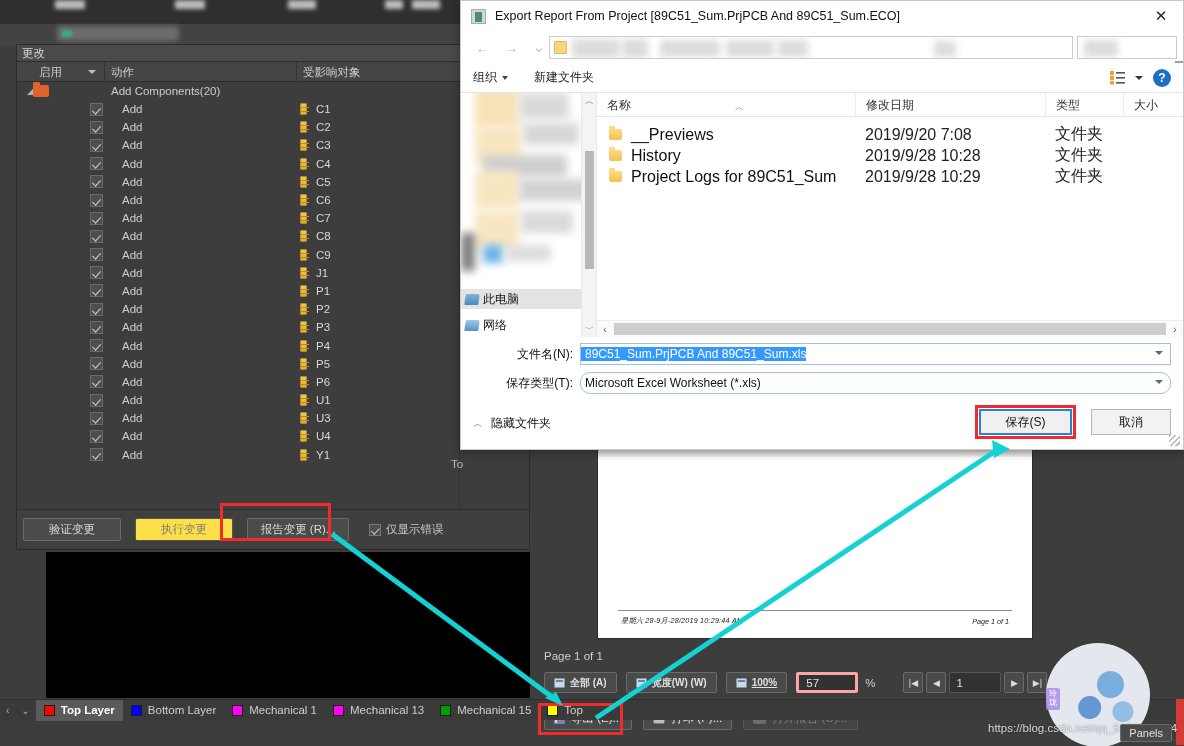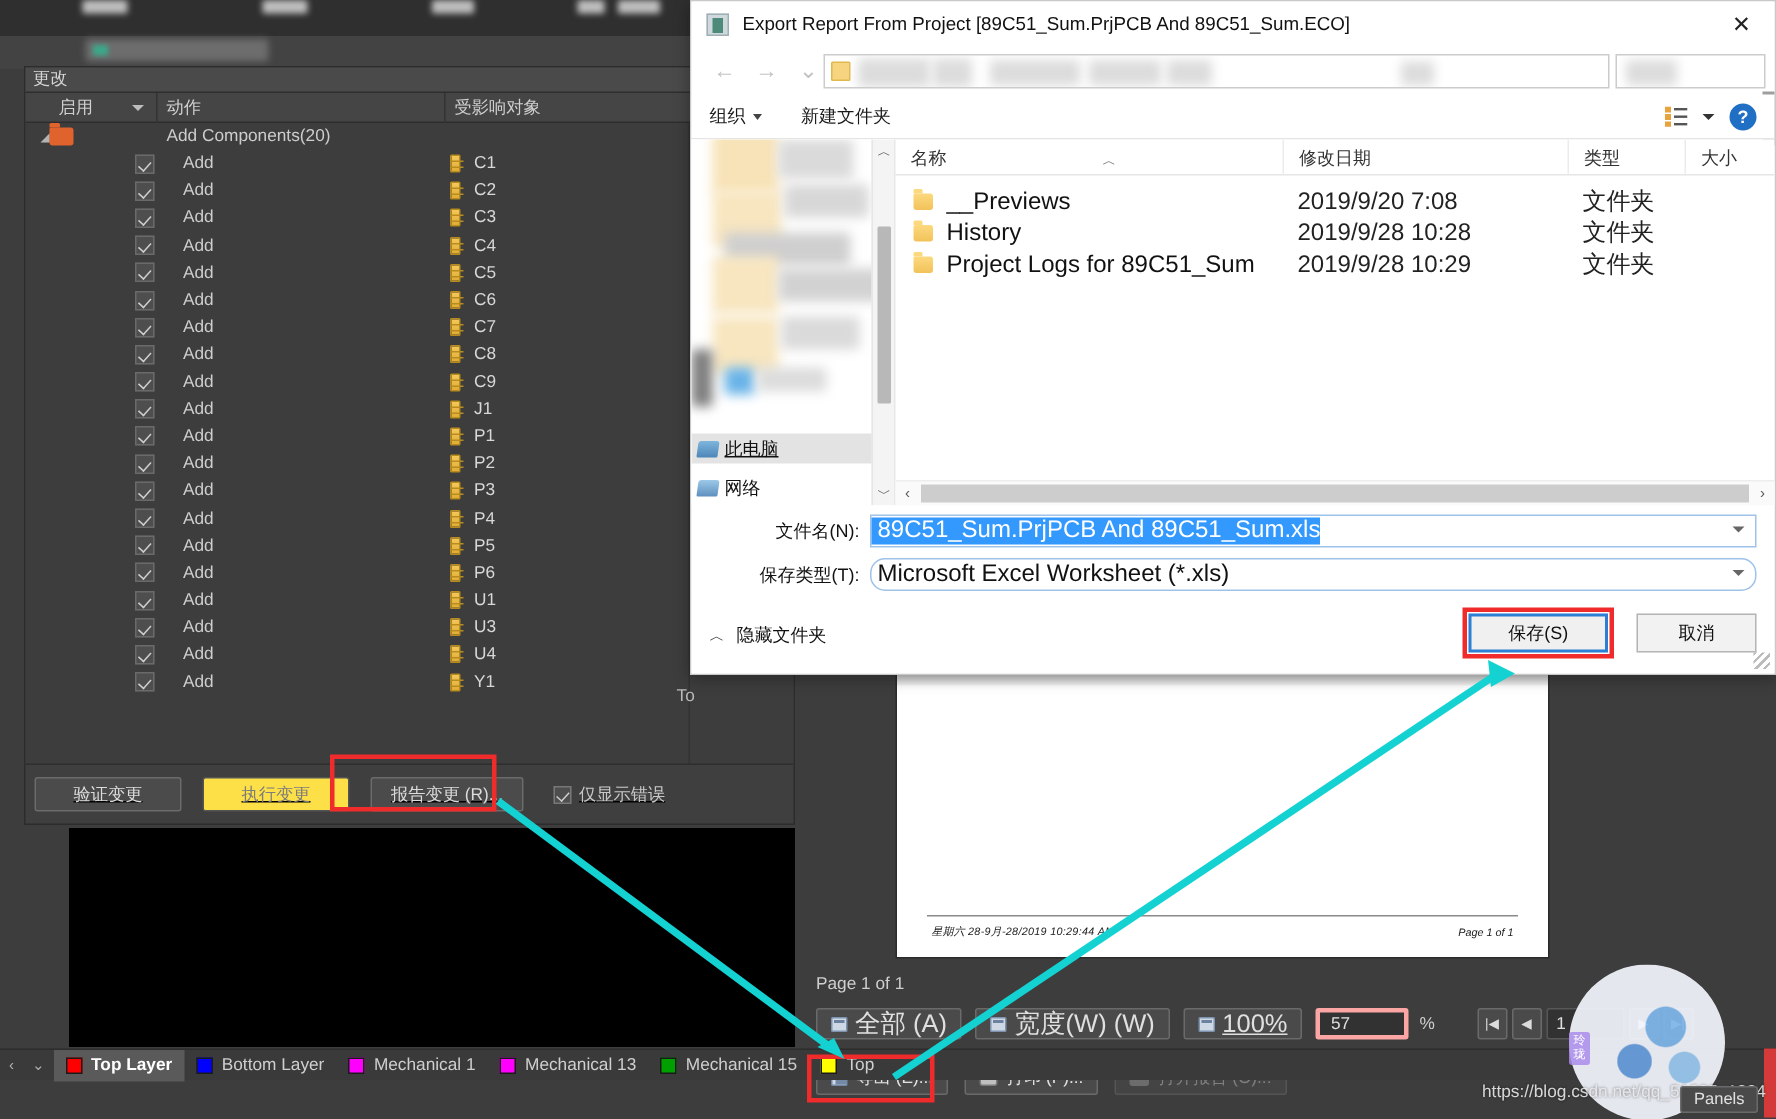--- a/index.html
+++ b/index.html
@@ -114,21 +114,20 @@
   }
   #eco-to-label {
     position: absolute; left: 451px; top: 458px; color: #b9b9b9;
     font-size: 11.5px;
   }
 
   #eco-footer {
     position: absolute; left: 0; bottom: 0; width: 100%; height: 40px;
     border-top: 1px solid #2e2e2e; display: flex; align-items: center;
     padding-left: 6px;
-    text-decoration: underline;
   }
   .eco-btn {
     height: 23px; min-width: 98px; background: #4b4b4b;
     border: 1px solid #6b6b6b; color: #dcdcdc; font-size: 11.5px;
     display: flex; align-items: center; justify-content: center;
     margin-right: 14px; border-radius: 2px;
   }
   .eco-btn.disabled { color: #7c7c7c; border-color: #545454;
     background: #fde047; }
   .eco-btn.report { min-width: 102px; }
@@ -200,22 +199,22 @@
   #preview-pageof {
     position: absolute; left: 8px; top: 210px; color: #cfcfcf; font-size: 11.5px;
   }
 
   #preview-toolbar {
     position: absolute; left: 8px; top: 232px; display: flex;
     align-items: center;
   }
   .pv-btn {
     height: 21px; background: #4a4a4a; border: 1px solid #6a6a6a;
-    border-radius: 2px; color: #e0e0e0; font-size: 17px;
-    display: flex; align-items: center; padding: 0 9px; margin-right: 9px;
+    border-radius: 2px; color: #e0e0e0; font-size: 10px;
+    display: flex; align-items: center; padding: 0 9px; margin-right: 9px; font-weight: bold;
   }
   .pv-btn .pvic {
     width: 11px; height: 10px; margin-right: 5px; background: #cfd9e6;
     border: 1px solid #7e93ad; position: relative; border-radius: 1px;
   }
   .pv-btn .pvic:after {
     content: ""; position: absolute; left: 1px; top: 1.5px; right: 1px;
     height: 1.5px; background: #6b82a0;
   }
   .pv-underline { text-decoration: underline; }
@@ -379,21 +378,21 @@
     border-right: 1px solid #e8e8e8; background: #fff;
   }
   .np-blur {
     position: absolute; filter: blur(4px); border-radius: 2px;
   }
   .np-item {
     position: absolute; left: 0; width: 146px; height: 20px;
     display: flex; align-items: center; font-size: 12px; color: #111;
     padding-left: 22px;
   }
-  .np-item.sel { background: #e3e3e3; text-decoration: underline; }
+  .np-item.sel { background: #e3e3e3; }
   .np-ic {
     position: absolute; left: 4px; width: 14px; height: 11px;
     background: linear-gradient(180deg,#7fb6dd,#4d86b8);
     border-radius: 2px 2px 1px 1px; transform: skewX(-8deg);
   }
   #np-scrollbar {
     position: absolute; right: 0; top: 0; width: 15px; height: 244px;
     background: #f4f4f4; border-left: 1px solid #e6e6e6;
   }
   #np-scrollbar .arw {
@@ -450,21 +449,21 @@
     margin-right: 7px; }
   .fld-box {
     height: 22px; background: #fff; border: 1px solid #9ec2e8;
     display: flex; align-items: center; position: relative;
   }
   .fld-box .caret {
     position: absolute; right: 7px; top: 7px; width: 0; height: 0;
     border-left: 4px solid transparent; border-right: 4px solid transparent;
     border-top: 4.5px solid #666;
   }
-  .fld-text { font-size: 16px; color: #111; padding-left: 4px; }
+  .fld-text { font-size: 12px; color: #111; padding-left: 4px; }
   .fld-text.sel { background: #3399ff; color: #fff; }
 
   #sd-bottom { position: relative; height: 52px; background: #fff; }
   #hide-folders {
     position: absolute; left: 12px; top: 18px; font-size: 12px; color: #111;
     display: flex; align-items: center;
   }
   #hide-folders .chev { margin-right: 8px; font-size: 10px; color: #444; }
   #sd-save {
     position: absolute; left: 518px; top: 12px; width: 93px; height: 26px;

